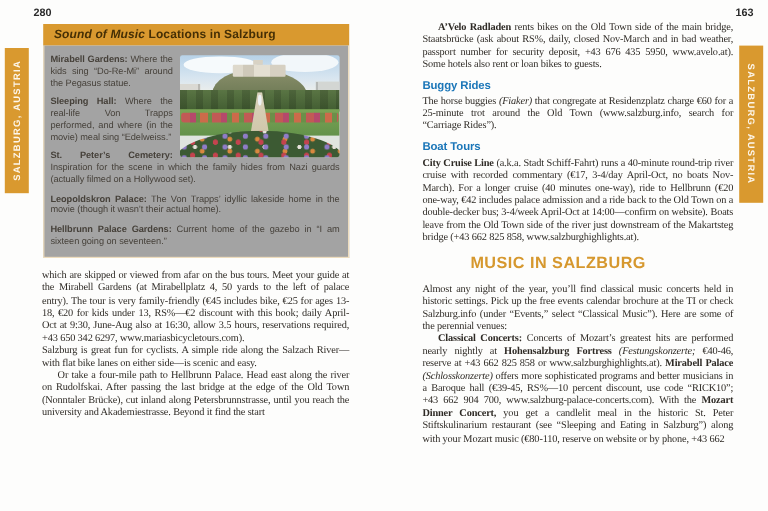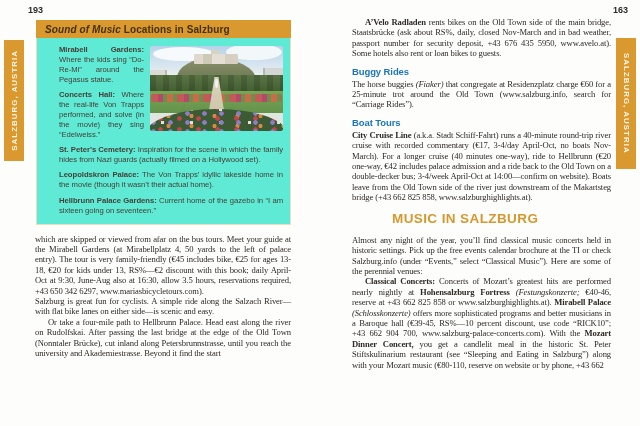--- a/index.html
+++ b/index.html
@@ -21,22 +21,22 @@
 
   .body-p{margin:0;font-size:8.6px;line-height:10.4px;text-align:justify;color:#2e2a25;letter-spacing:-0.12px;}
   .indent{text-indent:13px;}
 
   .blue-h{margin:7px 0 2px;font:bold 9.5px "Liberation Sans",sans-serif;color:#1b76b8;letter-spacing:-0.1px;}
   .gold-h{margin:8px 0 9px;font:bold 13.5px "Liberation Sans",sans-serif;color:#d6982e;letter-spacing:0.4px;padding-left:40px;}
 
   .sidebar-box{width:255px;margin:0 0 9px 1px;}
   .sidebar-header{background:#d9992f;color:#452f05;font:bold 10px "Liberation Sans",sans-serif;
                   padding:4px 9px 3px;letter-spacing:0.1px;}
-  .sidebar-body{background:#5eead4;border:1px solid #eddcbd;border-top:none;
-                padding:7px 7px 8px 22px;overflow:hidden;}
+  .sidebar-body{background:#a3a3a3;border:1px solid #eddcbd;border-top:none;
+                padding:7px 7px 8px 5px;overflow:hidden;}
   .box-item{margin:0 0 5.5px;font-size:7.7px;line-height:9.9px;font-family:"Liberation Sans",sans-serif;
             color:#46413a;text-align:justify;letter-spacing:-0.05px;}
   .box-item:last-child{margin-bottom:0;}
 
   .photo{float:right;width:133px;height:85px;margin:1px 0 4px 6px;position:relative;overflow:hidden;
          border-radius:2px;background:linear-gradient(180deg,#b7d2e8 0%,#d7e5f0 22%,#e9edec 34%,#dfe5df 40%);}
   .photo div{position:absolute;}
   .ph-cloud1{left:2%;top:1%;width:46%;height:17%;background:#f6fafc;border-radius:50%;}
   .ph-cloud2{right:1%;top:-2%;width:42%;height:19%;background:#f2f7fa;border-radius:50%;}
   .ph-hill{left:20%;top:14%;width:60%;height:26%;background:linear-gradient(180deg,#8a8f6b,#6e7a55);
@@ -62,21 +62,21 @@
                             radial-gradient(circle,#d9883f 1.8px,rgba(0,0,0,0) 2.3px),
                             radial-gradient(circle,#e6e2da 1.5px,rgba(0,0,0,0) 2px);
            background-size:17px 9px,19px 11px,23px 10px,29px 13px;
            background-position:0 0,6px 4px,12px 2px,3px 7px;}
 </style>
 </head>
 <body>
 
 <div class="spread">
 
-  <div class="pagenum pn-left">193</div>
+  <div class="pagenum pn-left">280</div>
   <div class="tab tab-left">
     <span>SALZBURG, AUSTRIA</span>
   </div>
 
   <div class="col col-left">
 
     <div class="sidebar-box">
       <div class="sidebar-header"><span style="font-style: italic;">Sound of Music</span><span> Locations in Salzburg</span></div>
       <div class="sidebar-body">
         <div class="photo">
@@ -87,21 +87,21 @@
           <div class="ph-bldg-left"></div>
           <div class="ph-bldg-right"></div>
           <div class="ph-trees"></div>
           <div class="ph-lawn"></div>
           <div class="ph-beds"></div>
           <div class="ph-path"></div>
           <div class="ph-fountain"></div>
           <div class="ph-front"></div>
         </div>
         <p class="box-item"><span style="font-weight: bold;">Mirabell Gardens:</span><span> Where the kids sing “Do-Re-Mi” around the Pegasus statue.</span></p>
-        <p class="box-item"><span style="font-weight: bold;">Concerts Hall:</span><span> Where the real-life Von Trapps performed, and solve (in the movie) they sing “Edelweiss.”</span></p>
+        <p class="box-item"><span style="font-weight: bold;">Sleeping Hall:</span><span> Where the real-life Von Trapps performed, and where (in the movie) meal sing “Edelweiss.”</span></p>
         <p class="box-item"><span style="font-weight: bold;">St. Peter’s Cemetery:</span><span> Inspiration for the scene in which the family hides from Nazi guards (actually filmed on a Hollywood set).</span></p>
         <p class="box-item"><span style="font-weight: bold;">Leopoldskron Palace:</span><span> The Von Trapps’ idyllic lakeside home in the movie (though it wasn’t their actual home).</span></p>
         <p class="box-item"><span style="font-weight: bold;">Hellbrunn Palace Gardens:</span><span> Current home of the gazebo in “I am sixteen going on seventeen.”</span></p>
       </div>
     </div>
 
     <p class="body-p"><span>which are skipped or viewed from afar on the bus tours. Meet your guide at the Mirabell Gardens (at Mirabellplatz 4, 50 yards to the left of palace entry). The tour is very family-friendly (€45 includes bike, €25 for ages 13-18, €20 for kids under 13, RS%—€2 discount with this book; daily April-Oct at 9:30, June-Aug also at 16:30, allow 3.5 hours, reservations required, +43 650 342 6297, www.mariasbicycletours.com).</span></p>
     <p class="body-p"><span>Salzburg is great fun for cyclists. A simple ride along the Salzach River—with flat bike lanes on either side—is scenic and easy.</span></p>
     <p class="body-p indent"><span>Or take a four-mile path to Hellbrunn Palace. Head east along the river on Rudolfskai. After passing the last bridge at the edge of the Old Town (Nonntaler Brücke), cut inland along Petersbrunnstrasse, until you reach the university and Akademiestrasse. Beyond it find the start</span></p>
   </div>

